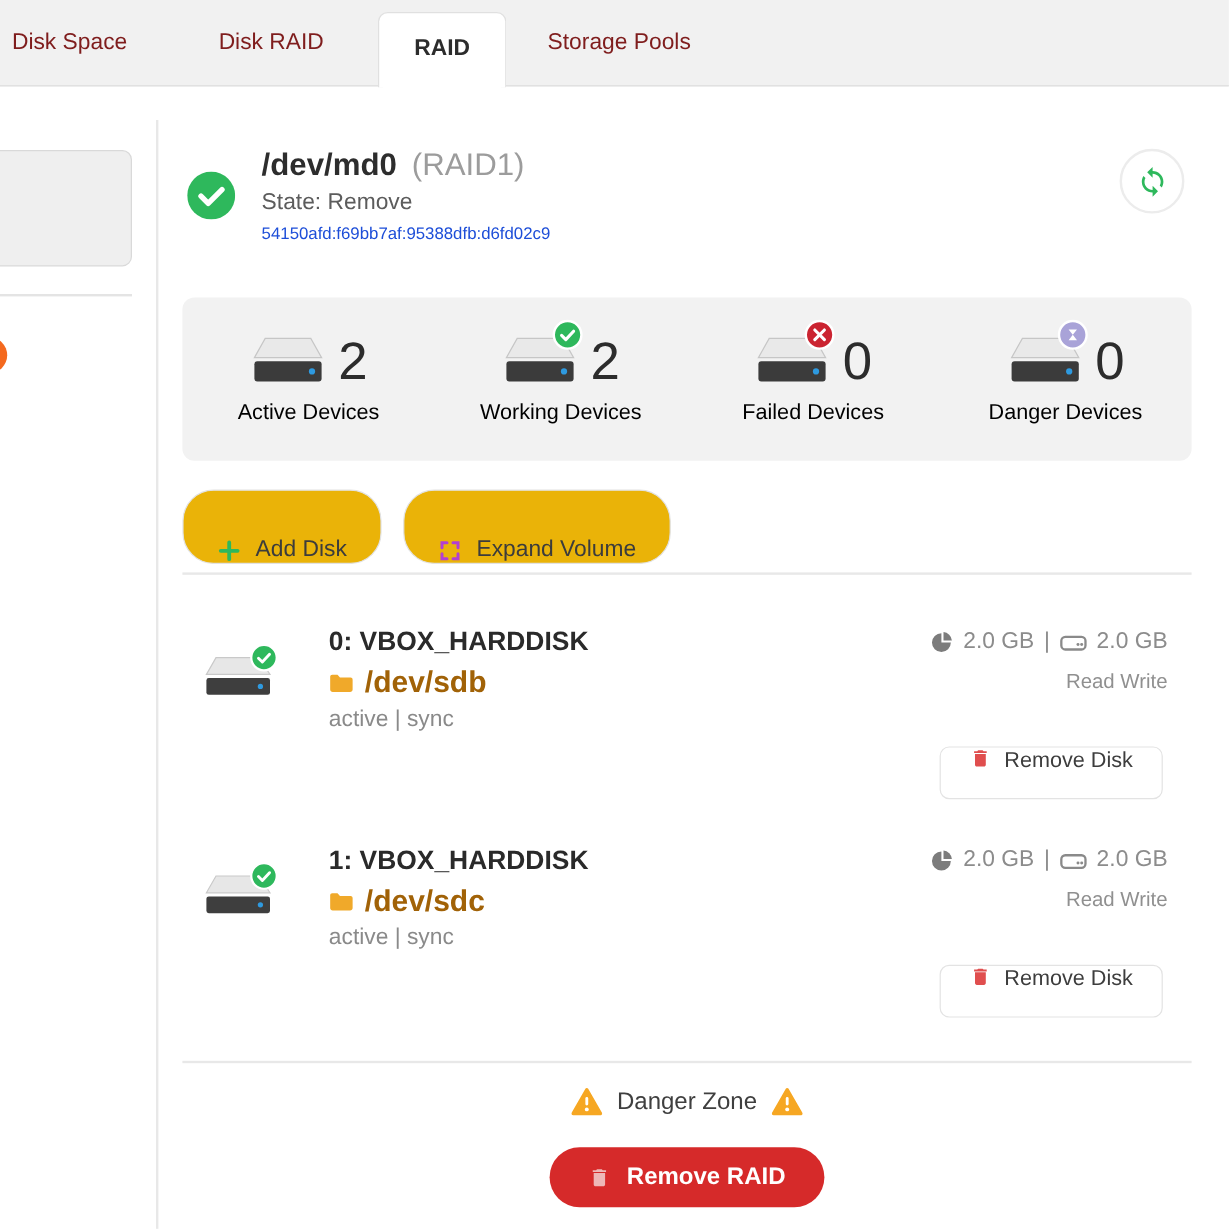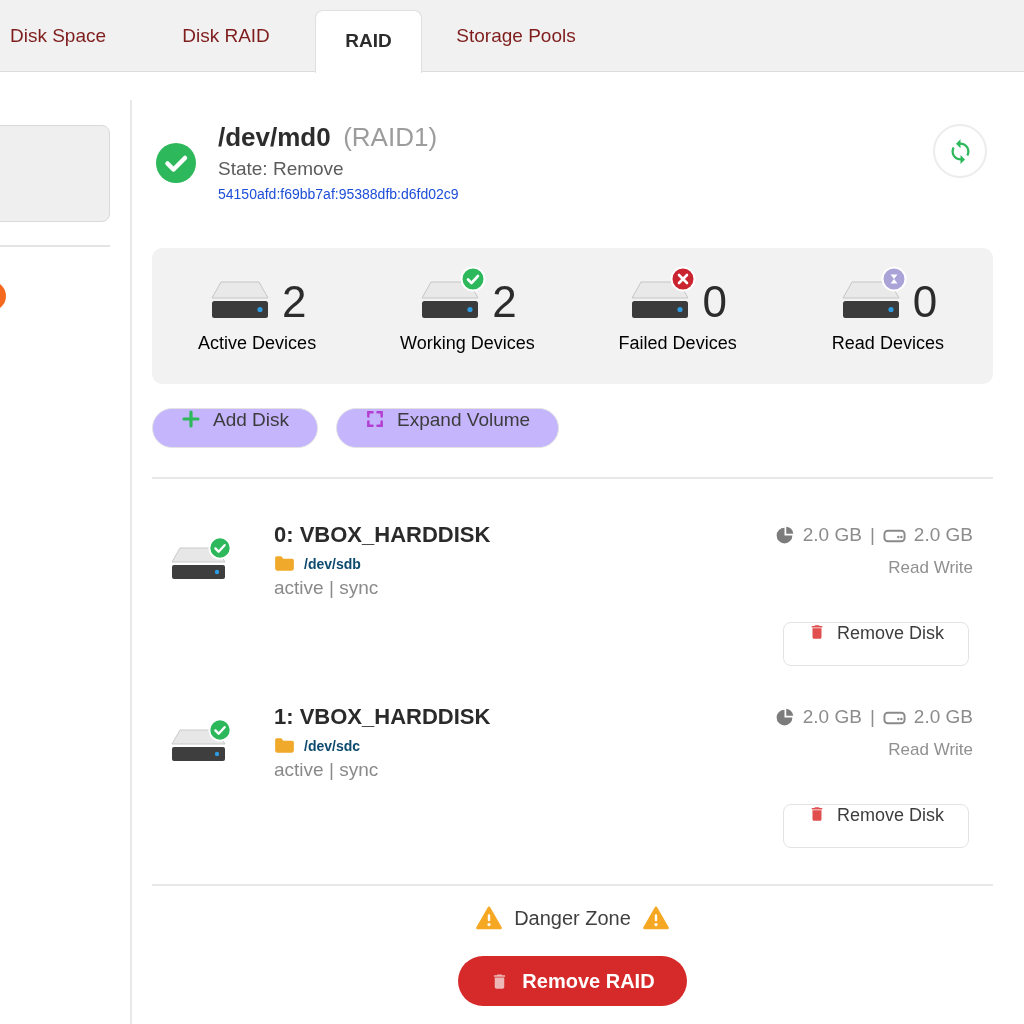--- a/index.html
+++ b/index.html
@@ -42,36 +42,36 @@
   .stats { position:absolute; left:152px; top:248px; width:841px; height:136px;
     background:#f2f2f2; border-radius:10px; display:flex; align-items:center; }
   .stat { flex:1; display:flex; flex-direction:column; align-items:center; }
   .stat-top { display:flex; align-items:center; gap:10px; }
   .stat-iconwrap { position:relative; width:64px; height:46px; }
   .stat-badge { position:absolute; top:-13px; right:-4px; width:26px; height:26px; }
   .stat-num { font-size:44px; color:#2c2c2c; line-height:1; }
   .stat-label { margin-top:8px; font-size:18px; color:#000000; }
   
   .actions { position:absolute; left:152px; top:408px; display:flex; gap:18px; }
-  .pill { height:40px; border-radius:26px; border:1.5px solid #e2e2e2; background:#c4b5fd;
-    display:inline-flex; align-items:flex-start; gap:12px; padding:0 28px;
+  .pill { height:62px; border-radius:26px; border:1.5px solid #e2e2e2; background:#eab308;
+    display:inline-flex; align-items:flex-end; gap:12px; padding:0 28px;
     font-size:19px; color:#3c3c3c; cursor:pointer; }
   .divider { position:absolute; left:152px; width:841px; height:2px; background:#e8e8e8; }
   .divider-1 { top:477px; }
   .divider-2 { top:884px; }
   
   .disk-row { position:absolute; left:152px; width:841px; height:160px; }
   .disk-row-1 { top:520px; }
   .disk-row-2 { top:702px; }
   .disk-iconwrap { position:absolute; left:18px; top:26px; width:58px; height:40px; }
   .disk-badge { position:absolute; top:-10px; right:-4px; width:24px; height:24px; }
   .disk-info { position:absolute; left:96px; top:2px;margin-left:26px; }
   .disk-title { font-size:22px; font-weight:bold; color:#2a2a2a; }
   .disk-path { display:flex; align-items:center; gap:9px; margin-top:7px; }
-  .disk-path-text { font-size:14px; font-weight:bold; color:#0c4a6e; }
+  .disk-path-text { font-size:25px; font-weight:bold; color:#a16207; }
   .disk-status { margin-top:5px; font-size:19px; color:#8a8a8a; }
   .disk-usage { position:absolute; right:20px; top:4px; display:flex; align-items:center;
     gap:8px; font-size:19px; color:#8c8c8c; }
   .disk-mode { position:absolute; right:20px; top:38px; font-size:17px; color:#909090; }
   .remove-disk-btn { position:absolute; right:24px; top:102px; height:44px; padding:0 24px;
     border-radius:8px; border:1.5px solid #e3e3e3; background:#fff;
     display:inline-flex; gap:11px; font-size:18px; color:#3d3d3d; cursor:pointer; }
   .trash-red { color:#e04e4e; }
   .trash-pink { color:#eeb7b7; }
   
@@ -189,21 +189,21 @@
         </svg>
         <span class="stat-badge">
           <svg width="26" height="26" viewBox="0 0 26 26">
             <circle cx="13" cy="13" r="11.5" fill="#a9a3d8" stroke="#fff" stroke-width="2"></circle>
             <path d="M9.5 8.5h7l-3.5 4.5 3.5 4.5h-7l3.5-4.5z" fill="#ffffff"></path>
           </svg>
         </span>
       </span>
       <span class="stat-num">0</span>
     </div>
-    <div class="stat-label">Read Devices</div>
+    <div class="stat-label">Danger Devices</div>
   </div>
 </div>
 
 <div class="actions">
   <button class="pill">
     <span>
       <svg width="20" height="20" viewBox="0 0 20 20">
         <path d="M10 3v14M3 10h14" stroke="#2eb85c" stroke-width="3.2" stroke-linecap="round"></path>
       </svg>
     </span>

